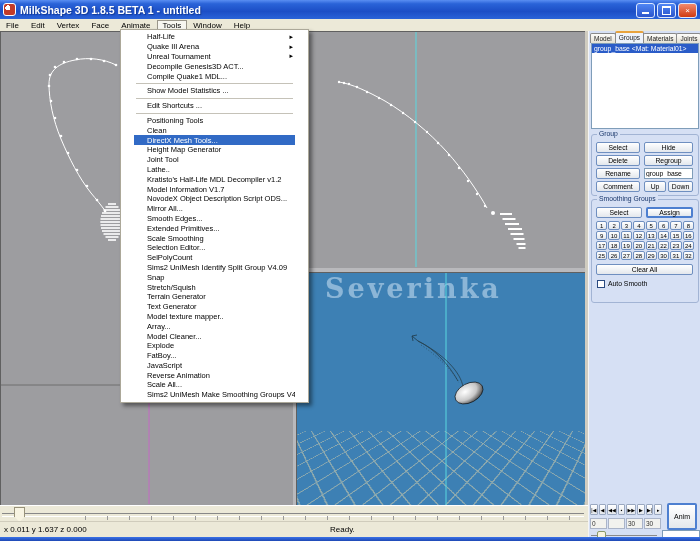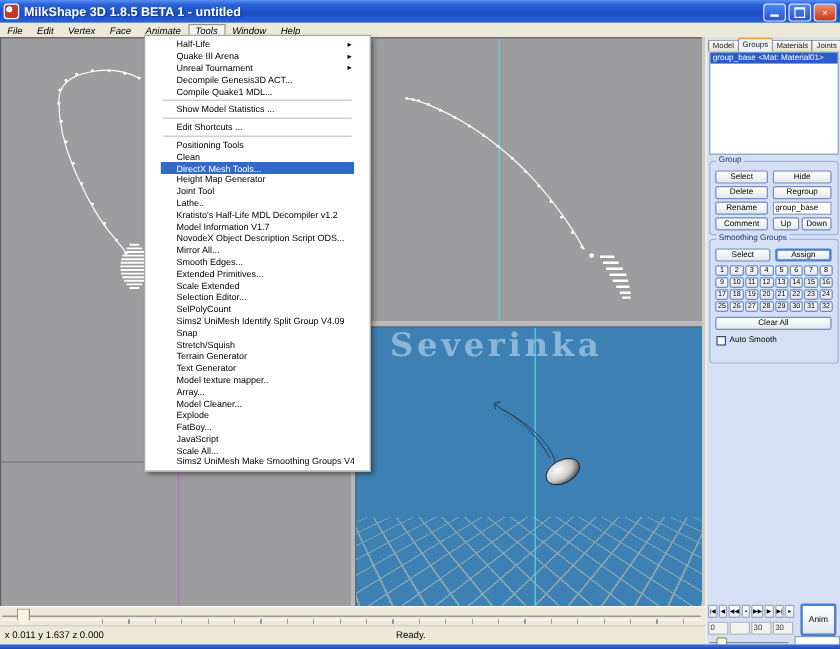--- a/index.html
+++ b/index.html
@@ -17,21 +17,21 @@
   .wbtns{position:absolute;right:3px;top:3px;display:flex;gap:2px;}
   .wbtn{width:17px;height:13px;border:1px solid #dce8ff;border-radius:3px;
     background:linear-gradient(#4f86f4,#2b55cc);display:flex;align-items:center;justify-content:center;
     color:#fff;font-size:8px;line-height:1;}
   .wbtn .bar{width:7px;height:2px;background:#fff;margin-top:5px;}
   .wbtn .box{width:7px;height:6px;border:1px solid #fff;border-top-width:2px;}
   .wbtn.close{background:linear-gradient(#f28a6d,#cf3a12);}
 
   
   #menubar{left:0;top:19px;width:700px;height:12px;background:#ece9d8;display:flex;align-items:center;
-    font-size:8px;color:#000;border-bottom:1px solid #dedacc;font-style:italic;}
+    font-size:8px;color:#000;border-bottom:1px solid #dedacc;}
   .mb{padding:1px 6px;}
   .mb.open{background:#f7f6f0;border:1px solid #9a968a;padding:0 5px;}
 
   
   .vp{background:#9d9da0;border-top:1px solid #606060;border-left:1px solid #606060;box-sizing:border-box;}
   #vp3d{left:296px;top:272px;width:289px;height:233px;background:#3d80b4;overflow:hidden;
     border-top:1px solid #606060;border-left:1px solid #606060;box-sizing:border-box;}
   #watermark{position:absolute;left:12px;top:0px;z-index:2;font-family:"DejaVu Serif",serif;
     font-weight:bold;font-size:27px;letter-spacing:3px;color:rgba(219,235,249,0.5);margin-left:16px;}
   #grid3d{position:absolute;left:-165px;top:158px;width:620px;height:330px;z-index:1;opacity:.75;
@@ -252,34 +252,35 @@
     <div class="mi hl">DirectX Mesh Tools...</div>
     <div class="mi">Height Map Generator</div>
     <div class="mi">Joint Tool</div>
     <div class="mi">Lathe..</div>
     <div class="mi">Kratisto's Half-Life MDL Decompiler v1.2</div>
     <div class="mi">Model Information V1.7</div>
     <div class="mi">NovodeX Object Description Script ODS...</div>
     <div class="mi">Mirror All...</div>
     <div class="mi">Smooth Edges...</div>
     <div class="mi">Extended Primitives...</div>
-    <div class="mi">Scale Extended</div>
+    <div class="mi">Scale Smoothing</div>
     <div class="mi">Selection Editor...</div>
     <div class="mi">SelPolyCount</div>
     <div class="mi">Sims2 UniMesh Identify Split Group V4.09</div>
     <div class="mi">Snap</div>
     <div class="mi">Stretch/Squish</div>
     <div class="mi">Terrain Generator</div>
     <div class="mi">Text Generator</div>
     <div class="mi">Model texture mapper..</div>
     <div class="mi">Array...</div>
     <div class="mi">Model Cleaner...</div>
     <div class="mi">Explode</div>
     <div class="mi">FatBoy...</div>
     <div class="mi">JavaScript</div>
+    <div class="mi">Reverse Animation</div>
     <div class="mi">Scale All...</div>
     <div class="mi">Sims2 UniMesh Make Smoothing Groups V4.09</div>
   </div>
 
   <div id="panel" class="abs">
     <div class="tabs">
       <div class="tab">Model</div>
       <div class="tab active">Groups</div>
       <div class="tab">Materials</div>
       <div class="tab">Joints</div>
@@ -289,21 +290,21 @@
       <div class="lrow">group_base &lt;Mat: Material01&gt;</div>
     </div>
 
     <div class="gbox" style="left:2px;top:103px;width:106px;height:60px;">
       <span class="gtitle">Group</span>
       <div class="bx" style="left:4px;top:7px;width:44px;">Select</div>
       <div class="bx" style="left:52px;top:7px;width:49px;">Hide</div>
       <div class="bx" style="left:4px;top:20px;width:44px;">Delete</div>
       <div class="bx" style="left:52px;top:20px;width:49px;">Regroup</div>
       <div class="bx" style="left:4px;top:33px;width:44px;">Rename</div>
-      <input class="tfield" style="left: 52px; top: 33px; width: 49px; height: 11px;" value="group_base">
+      <input class="tfield" style="left: 52px; top: 33px; width: 49px; height: 11px; text-decoration: underline;" value="group_base">
       <div class="bx" style="left:4px;top:46px;width:44px;">Comment</div>
       <div class="bx" style="left:52px;top:46px;width:22px;">Up</div>
       <div class="bx" style="left:76px;top:46px;width:25px;">Down</div>
     </div>
 
     <div class="gbox" style="left:2px;top:168px;width:106px;height:102px;">
       <span class="gtitle">Smoothing Groups</span>
       <div class="bx" style="left:4px;top:7px;width:46px;">Select</div>
       <div class="bx def" style="left:54px;top:7px;width:47px;">Assign</div>
       <div id="sgrid">

